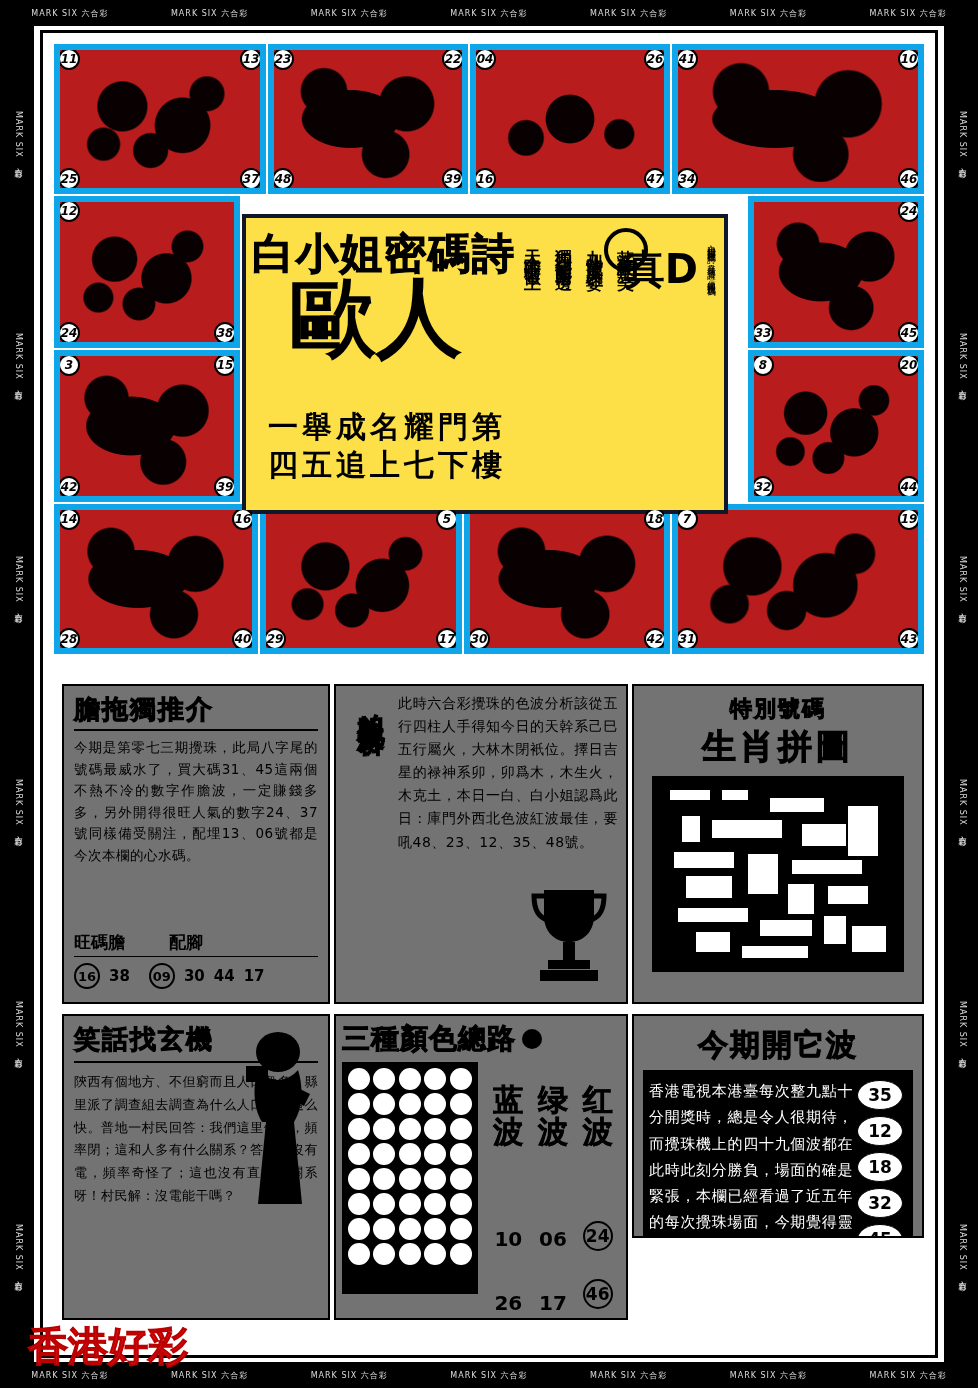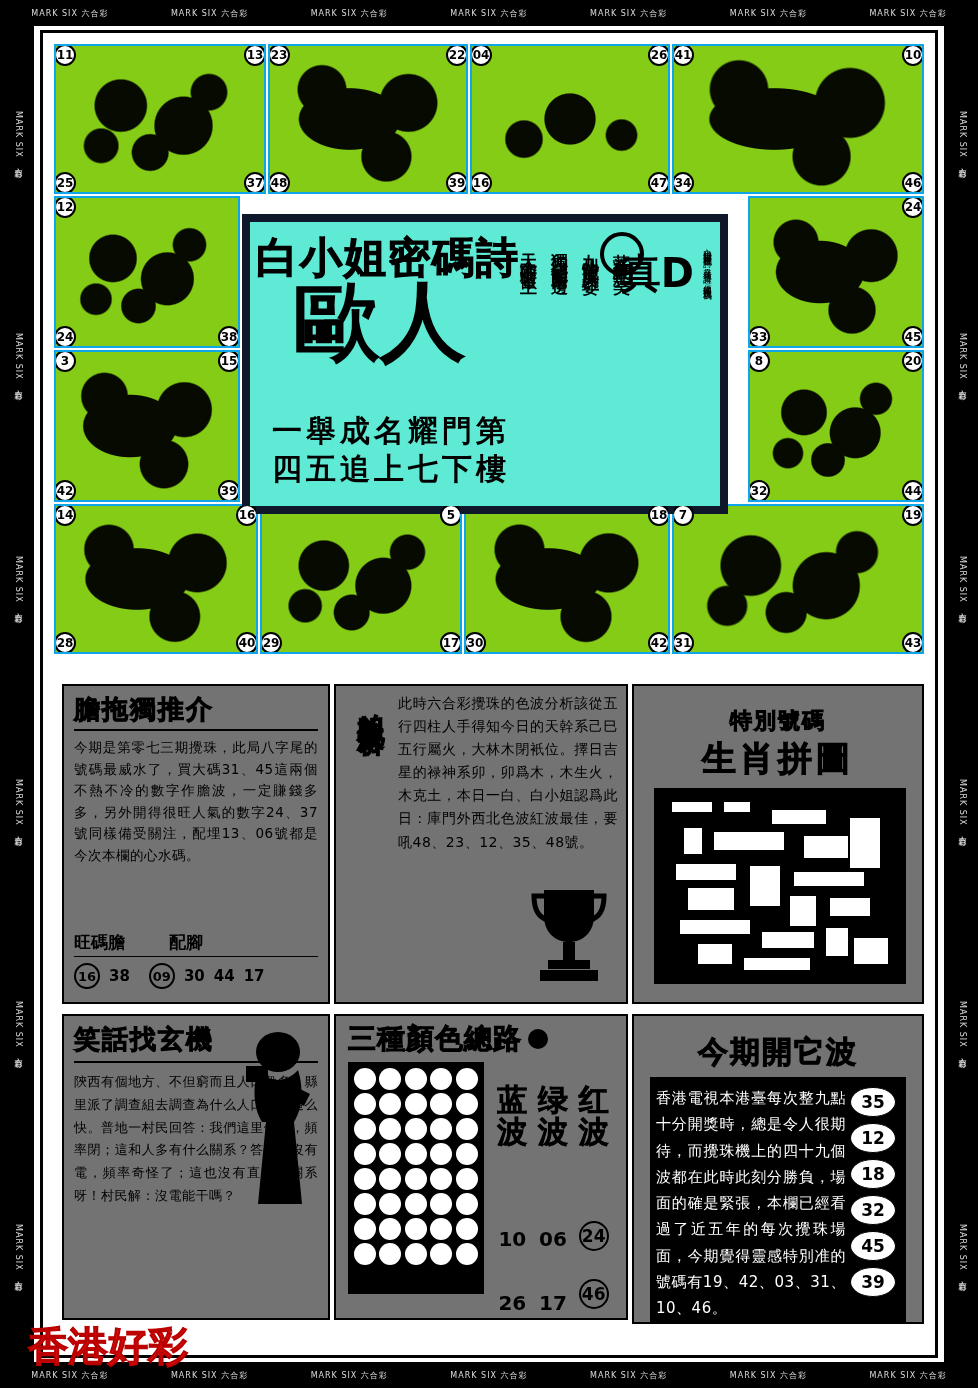--- a/index.html
+++ b/index.html
@@ -42,23 +42,24 @@
   }
 
   
   .grid {
     position:absolute;
     left:54px; top:44px;
     width:870px; height:630px;
   }
   .cell {
     position:absolute;
-    border:2px solid #0ea5e9;
-    background:#84cc16;
+    border:6px solid #0ea5e9;
+    background:#b91c1c;
     overflow:hidden;
+    font-style:italic;
   }
   .num {
     position:absolute;
     width:22px; height:22px;
     border-radius:50%;
     border:2px solid #000;
     background:#fff;
     color:#000;
     font-size:12px;
     font-weight:bold;
@@ -93,22 +94,22 @@
     background:
        radial-gradient(circle at 50% 50%, #000 0 22%, transparent 23%),
        radial-gradient(circle at 25% 65%, #000 0 11%, transparent 12%),
        radial-gradient(circle at 78% 62%, #000 0 9%, transparent 10%);
   }
 
   
   .masthead {
     position:absolute;
     left:242px; top:214px; width:486px; height:300px;
-    border:8px solid #0f172a;
-    background:#5eead4;
+    border:4px solid #0f172a;
+    background:#fde047;
     overflow:hidden;
   }
   .mh-title {
     position:absolute; left:6px; top:8px;
     font-size:42px; font-weight:bold;
     font-family:"DejaVu Sans", sans-serif;
     letter-spacing:2px;
     color:#000;
     -webkit-text-stroke:1px #000;
   }
@@ -416,21 +417,21 @@
           <path d="M18 14H8c0 16 6 22 14 24" stroke="#000" stroke-width="5" fill="none"></path>
           <path d="M68 14h10c0 16-6 22-14 24" stroke="#000" stroke-width="5" fill="none"></path>
           <rect x="37" y="60" width="12" height="18" fill="#000"></rect>
           <rect x="22" y="78" width="42" height="9" fill="#000"></rect>
           <rect x="14" y="88" width="58" height="11" fill="#000"></rect>
         </svg>
       </div>
     </div>
   </div>
 
-  <div class="panel" style="left:632px;top:684px;width:292px;height:320px;padding:20px;">
+  <div class="panel" style="left:632px;top:684px;width:292px;height:320px;padding:8px;">
     <div style="text-align:center;">
       <div class="stamp-title" style="font-size:22px;">特別號碼</div>
       <div class="stamp-title" style="font-size:34px;letter-spacing:4px;">生肖拼圖</div>
     </div>
     <div class="qr" style="margin:6px auto 0;">
       <i style="left:18px;top:14px;width:40px;height:10px;"></i>
       <i style="left:70px;top:14px;width:26px;height:10px;"></i>
       <i style="left:118px;top:22px;width:54px;height:14px;"></i>
       <i style="left:30px;top:40px;width:18px;height:26px;"></i>
       <i style="left:60px;top:44px;width:70px;height:18px;"></i>
@@ -457,21 +458,21 @@
     <div class="body-text" style="font-size:13px;line-height:1.75;">陝西有個地方、不但窮而且人口衆多，縣里派了調查組去調查為什么人口增長這么快。普地一村民回答：我們這里偏僻，頻率閉；這和人多有什么關系？答曰：沒有電，頻率奇怪了；這也沒有直接的關系呀！村民解：沒電能干嗎？</div>
     <svg class="girl" viewBox="0 0 90 190">
       <ellipse cx="46" cy="26" rx="22" ry="20" fill="#000"></ellipse>
       <path d="M26 44c0 0 8 10 20 10s20-10 20-10c6 18 4 40-4 52H30c-8-12-10-34-4-52z" fill="#000"></path>
       <rect x="14" y="40" width="22" height="16" fill="#000"></rect>
       <path d="M34 96h28l8 82H26z" fill="#000"></path>
       <path d="M62 60l16 8-6 12-16-8z" fill="#000"></path>
     </svg>
   </div>
 
-  <div class="panel" style="left:334px;top:1014px;width:294px;height:306px;padding:4px 12px;">
+  <div class="panel" style="left:334px;top:1014px;width:294px;height:306px;padding:4px 6px;">
     <div style="display:flex;align-items:center;gap:6px;">
       <div class="stamp-title" style="font-size:28px;letter-spacing:1px;">三種顏色總路</div>
       <span class="pawprint"></span>
     </div>
     <div style="display:flex;gap:8px;margin-top:4px;">
       <div style="width:136px;height:232px;background:#000;padding:6px;">
         <div style="display:grid;grid-template-columns:repeat(5,1fr);gap:3px;">
           <span style="width:22px;height:22px;border-radius:50%;background:#fff;display:block;"></span>
             <span style="width:22px;height:22px;border-radius:50%;background:#fff;display:block;"></span>
             <span style="width:22px;height:22px;border-radius:50%;background:#fff;display:block;"></span>
@@ -531,21 +532,21 @@
             <span class="ball" style="width:30px;height:30px;font-size:17px;">24</span>
           </div>
           <div style="margin-top:28px;display:flex;justify-content:center;">
             <span class="ball" style="width:30px;height:30px;font-size:17px;">46</span>
           </div>
         </div>
       </div>
     </div>
   </div>
 
-  <div class="panel" style="left:632px;top:1014px;width:292px;height:310px;padding:16px;">
+  <div class="panel" style="left:632px;top:1014px;width:292px;height:224px;padding:9px;">
     <div style="text-align:center;">
       <div class="stamp-title" style="font-size:30px;letter-spacing:2px;">今期開它波</div>
     </div>
     <div class="invert" style="margin-top:4px;height:252px;display:flex;padding:8px 6px;">
       <div style="flex:1;font-size:15px;line-height:1.75;letter-spacing:.5px;text-align:justify;">香港電視本港臺每次整九點十分開獎時，總是令人很期待，而攪珠機上的四十九個波都在此時此刻分勝負，場面的確是緊張，本欄已經看過了近五年的每次攪珠場面，今期覺得靈感特別准的號碼有19、42、03、31、10、46。</div>
       <div style="width:54px;display:flex;flex-direction:column;align-items:center;gap:6px;padding-top:2px;">
         <div class="oval">35</div>
         <div class="oval">12</div>
         <div class="oval">18</div>
         <div class="oval">32</div>

